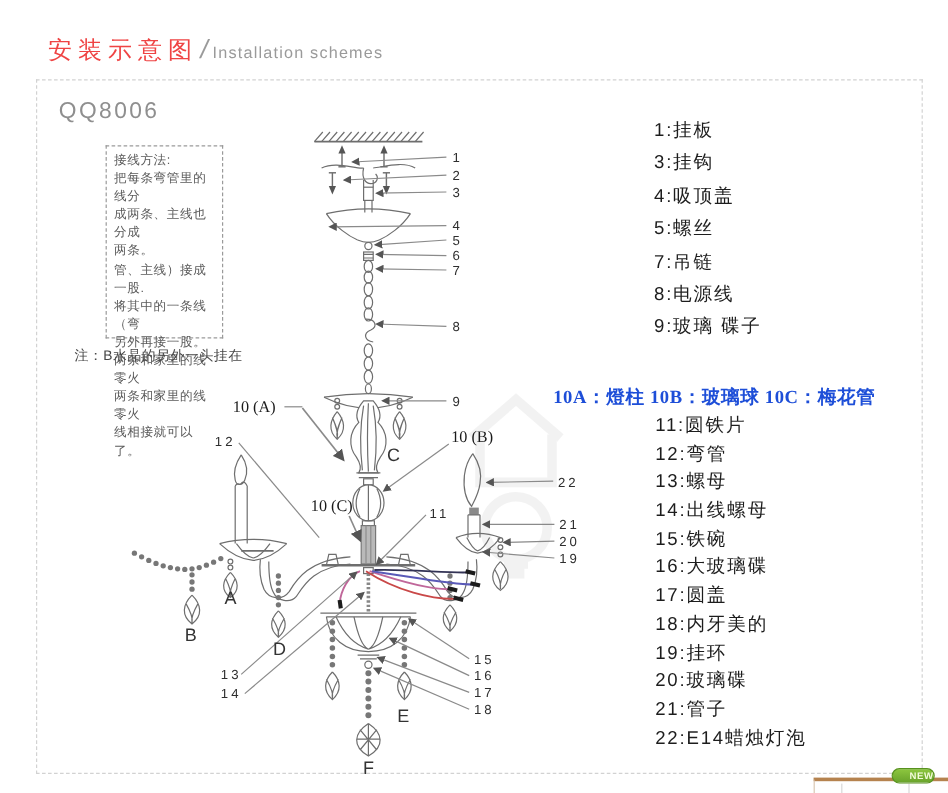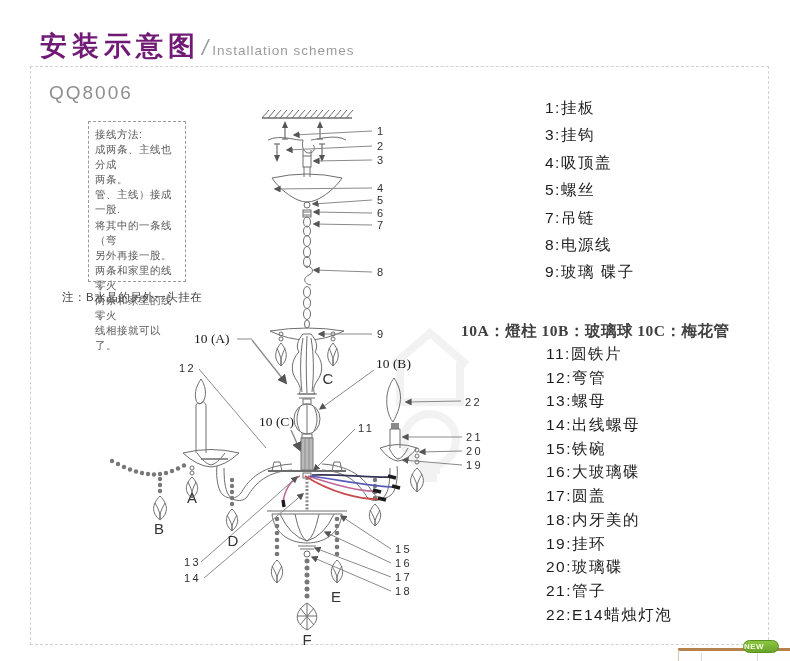--- a/index.html
+++ b/index.html
@@ -3,21 +3,21 @@
 <meta charset="utf-8">
 <style>
   * { margin:0; padding:0; box-sizing:border-box; }
   body { background:#fff; }
   .page {
     position:relative; width:790px; height:661px; background:#fff;
     font-family:"Liberation Sans", sans-serif; overflow:hidden;
   }
   
   .hdr { position:absolute; left:40px; top:28px; color:#8a8a8a; white-space:nowrap; }
-  .hdr .zh { font-size:27px; letter-spacing:5px; font-weight:700; color:#701a75; }
+  .hdr .zh { font-size:20px; letter-spacing:5px; font-weight:400; color:#ef4444; }
   .hdr .sl { font-size:22px; color:#9a9a9a; margin:0 4px 0 2px; font-style:italic; }
   .hdr .en { font-size:13.5px; letter-spacing:1px; color:#9a9a9a; }
   
   .panel {
     position:absolute; left:30px; top:66px; width:739px; height:579px;
     border:1px dashed #d2d2d2; background:#fff;
   }
   .model { position:absolute; left:49px; top:82px; font-size:19px; color:#8f8f8f; letter-spacing:2px; }
   
   .wirebox {
@@ -27,57 +27,58 @@
   }
   .crystalnote {
     position:absolute; left:62px; top:290px; font-size:11.5px; line-height:15px;
     color:#474747; letter-spacing:0.5px;
   }
   
   .plist-top { position:absolute; left:545px; top:98px; }
   .plist-top div { height:27.4px; font-size:15.5px; color:#1d1d1d; letter-spacing:1.5px; }
   .pline10 {
     position:absolute; left:461px; top:321px; font-family:"Liberation Serif", serif;
-    font-weight:bold; font-size:15.5px; color:#404040; letter-spacing:0.5px; white-space:nowrap;
+    font-weight:bold; font-size:15.5px; color:#1d4ed8; letter-spacing:0.5px; white-space:nowrap;
   }
   .plist-bot { position:absolute; left:546px; top:344px; }
   .plist-bot div { height:23.7px; font-size:15.5px; color:#1d1d1d; letter-spacing:1.5px; white-space:nowrap; }
   
   .diag { position:absolute; left:60px; top:95px; width:460px; height:555px; }
   .diag path, .diag line, .diag ellipse, .diag circle, .diag rect { vector-effect:none; }
   .num { font-family:"Liberation Sans", sans-serif; font-size:11px; fill:#2e2e2e; letter-spacing:2.5px; }
   .lett { font-family:"Liberation Sans", sans-serif; font-size:15px; fill:#333; font-weight:500; }
   .serif-lab { font-family:"Liberation Serif", serif; font-size:13.5px; fill:#1a1a1a; }
   
   .footer-strip {
     position:absolute; left:678px; top:648px; width:112px; height:13px;
     background:#fefefe; border-top:3px solid #b5824e; border-left:1px solid #d9c7b2;
   }
   .footer-strip .cell { position:absolute; top:2px; width:1px; height:11px; background:#d8d8d8; }
   .new-badge {
     position:absolute; left:743px; top:640px; width:36px; height:13px;
     background:linear-gradient(#8cc63e,#69a32b); border:1px solid #58921f; border-radius:7px;
-    color:#f2fbda; font-size:8px; font-weight:bold; text-align:left; line-height:11px;
+    color:#f2fbda; font-size:8px; font-weight:bold; text-align:right; line-height:11px;
     letter-spacing:0.5px;
   }
 </style>
 </head>
 <body>
 
 <div class="page">
 
   <div class="hdr">
     <span class="zh">安装示意图</span><span class="sl">/</span><span class="en">Installation schemes</span>
   </div>
 
   <div class="panel"></div>
   <div class="model">QQ8006</div>
 
   <div class="wirebox">
     <div>接线方法:</div>
+    <div>把每条弯管里的线分</div>
     <div>成两条、主线也分成</div>
     <div>两条。</div>
     <div>管、主线）接成一股.</div>
     <div>将其中的一条线（弯</div>
     <div>另外再接一股。</div>
     <div>两条和家里的线零火</div>
     <div>两条和家里的线零火</div>
     <div>线相接就可以了。</div>
   </div>
 

